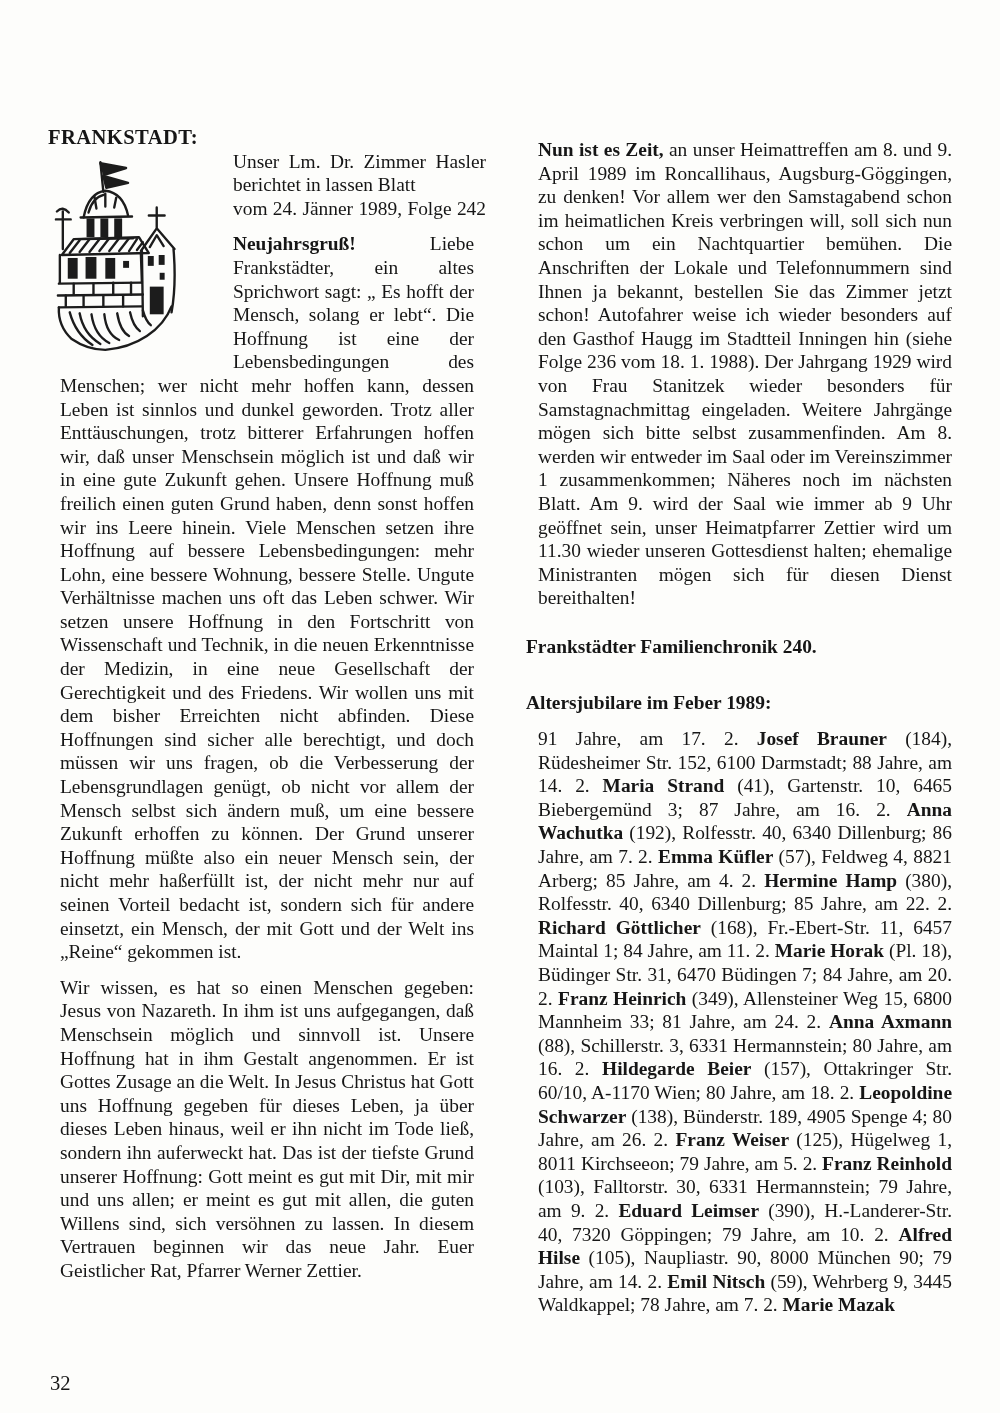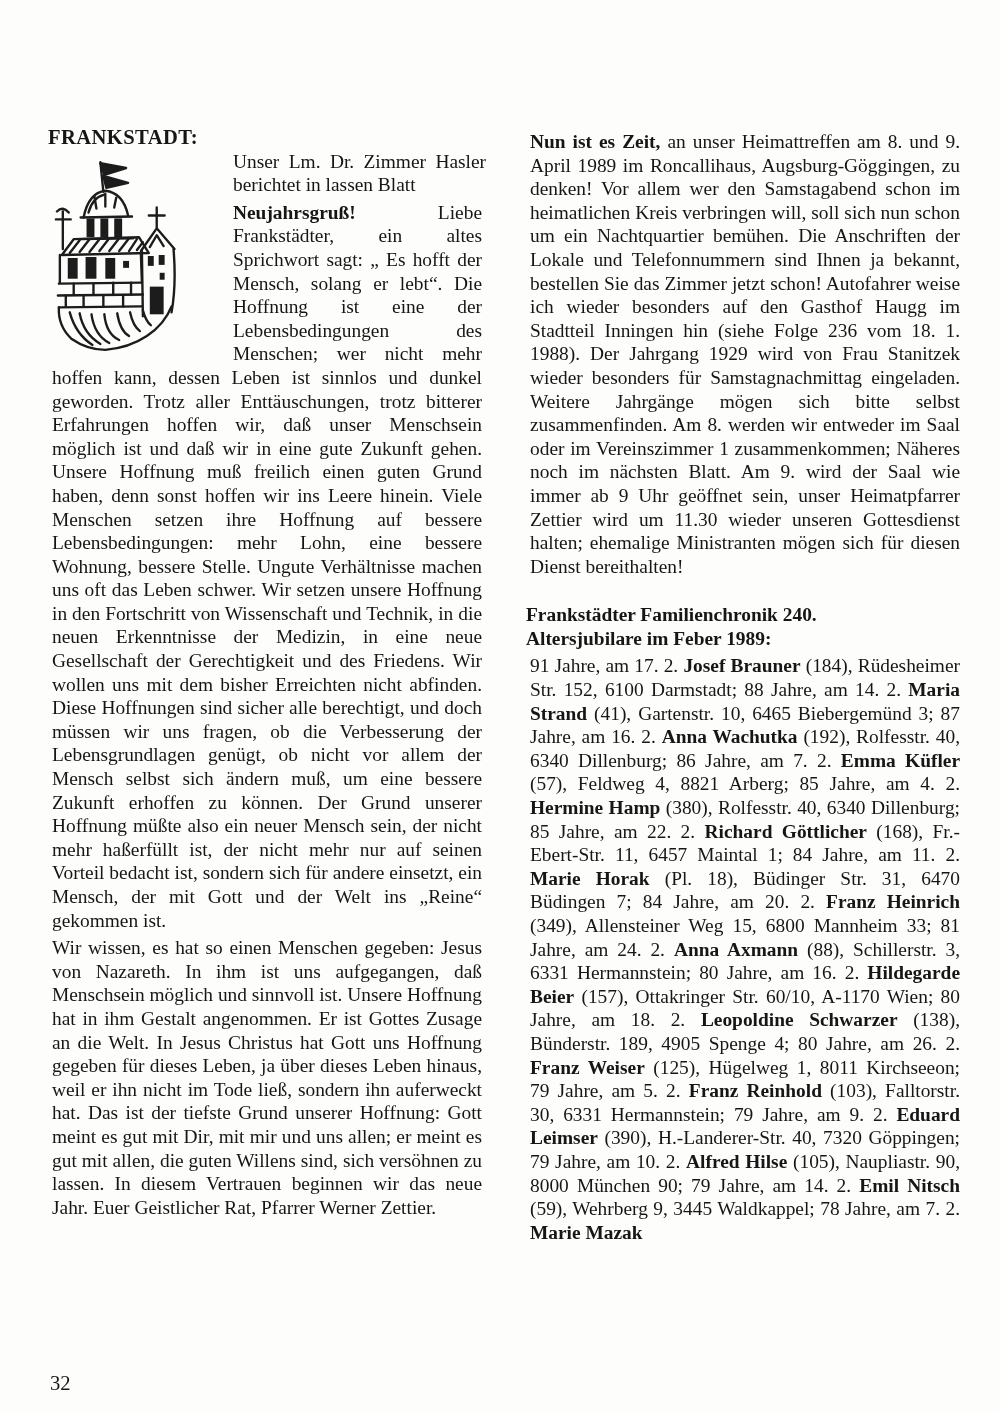--- a/index.html
+++ b/index.html
@@ -29,29 +29,30 @@
     letter-spacing: 0.4px;
   }
   .crest {
     float: left;
     margin: 6px 15px 2px 0;
   }
   .line { text-align: left; }
   .line-j { text-align: justify; text-align-last: justify; }
   .line-c { text-align: center; }
   .para {
-    margin: 4px;
+    margin: 12px;
     text-align: justify;
     hyphens: auto;
     -webkit-hyphens: auto;
   }
   .b { font-weight: bold; }
   .chron-head {
     font-weight: bold;
     text-align: left;
+    margin-top: 33px;
   }
   .chron-head.first { margin-top: 25px; }
   .page-number {
     position: absolute;
     left: 50px; top: 1372px;
     font-size: 20.6px;
   }
 </style>
 </head>
 <body>
@@ -103,20 +104,21 @@
             <path d="M26 129 L26 140 M46 129 L46 140 M66 128 L66 140 M84 128 L84 140"></path>
             <path d="M18 141 L18 152 M36 141 L36 152 M56 141 L56 152 M76 141 L76 152"></path>
 
             <path d="M11 153 Q10 172 24 185 Q40 196 58 196 Q82 194 100 182 Q118 170 125 152"></path>
             <path d="M22 158 Q28 180 45 191 M32 159 Q36 180 53 190 M44 160 Q47 181 62 189 M57 160 Q59 180 72 186 M70 159 Q73 177 82 182 M83 158 Q86 172 93 177 M96 156 Q99 167 104 171"></path>
           </g>
         </svg>
 
         <div class="line line-j">Unser Lm. Dr. Zimmer Hasler</div>
         <div class="line">berichtet in lassen Blatt</div>
+        <div class="line line-j">vom 24. Jänner 1989, Folge 242</div>
 
         <p class="para"><span class="b">Neujahrsgruß!</span><span> Liebe Frankstädter, ein altes Sprichwort sagt: „ Es hofft der Mensch, solang er lebt“. Die Hoffnung ist eine der Lebensbedingungen des Menschen; wer nicht mehr hoffen kann, dessen Leben ist sinnlos und dunkel geworden. Trotz aller Enttäuschungen, trotz bitterer Erfahrungen hoffen wir, daß unser Menschsein möglich ist und daß wir in eine gute Zukunft gehen. Unsere Hoffnung muß freilich einen guten Grund haben, denn sonst hoffen wir ins Leere hinein. Viele Menschen setzen ihre Hoffnung auf bessere Lebensbedingungen: mehr Lohn, eine bessere Wohnung, bessere Stelle. Ungute Verhältnisse machen uns oft das Leben schwer. Wir setzen unsere Hoffnung in den Fortschritt von Wissenschaft und Technik, in die neuen Erkenntnisse der Medizin, in eine neue Gesellschaft der Gerechtigkeit und des Friedens. Wir wollen uns mit dem bisher Erreichten nicht abfinden. Diese Hoffnungen sind sicher alle berechtigt, und doch müssen wir uns fragen, ob die Verbesserung der Lebensgrundlagen genügt, ob nicht vor allem der Mensch selbst sich ändern muß, um eine bessere Zukunft erhoffen zu können. Der Grund unserer Hoffnung müßte also ein neuer Mensch sein, der nicht mehr haßerfüllt ist, der nicht mehr nur auf seinen Vorteil bedacht ist, sondern sich für andere einsetzt, ein Mensch, der mit Gott und der Welt ins „Reine“ gekommen ist.</span></p>
       </div>
 
       <p class="para"><span>Wir wissen, es hat so einen Menschen gegeben: Jesus von Nazareth. In ihm ist uns aufgegangen, daß Menschsein möglich und sinnvoll ist. Unsere Hoffnung hat in ihm Gestalt angenommen. Er ist Gottes Zusage an die Welt. In Jesus Christus hat Gott uns Hoffnung gegeben für dieses Leben, ja über dieses Leben hinaus, weil er ihn nicht im Tode ließ, sondern ihn auferweckt hat. Das ist der tiefste Grund unserer Hoffnung: Gott meint es gut mit Dir, mit mir und uns allen; er meint es gut mit allen, die guten Willens sind, sich versöhnen zu lassen. In diesem Vertrauen beginnen wir das neue Jahr. Euer Geistlicher Rat, Pfarrer Werner Zettier.</span></p>
     </div>
 
     <div class="col">
       <p class="para"><span class="b">Nun ist es Zeit,</span><span> an unser Heimattreffen am 8. und 9. April 1989 im Roncallihaus, Augsburg-Göggingen, zu denken! Vor allem wer den Samstagabend schon im heimatlichen Kreis verbringen will, soll sich nun schon um ein Nachtquartier bemühen. Die Anschriften der Lokale und Telefonnummern sind Ihnen ja bekannt, bestellen Sie das Zimmer jetzt schon! Autofahrer weise ich wieder besonders auf den Gasthof Haugg im Stadtteil Inningen hin (siehe Folge 236 vom 18. 1. 1988). Der Jahrgang 1929 wird von Frau Stanitzek wieder besonders für Samstagnachmittag eingeladen. Weitere Jahrgänge mögen sich bitte selbst zusammenfinden. Am 8. werden wir entweder im Saal oder im Vereinszimmer 1 zusammenkommen; Näheres noch im nächsten Blatt. Am 9. wird der Saal wie immer ab 9 Uhr geöffnet sein, unser Heimatpfarrer Zettier wird um 11.30 wieder unseren Gottesdienst halten; ehemalige Ministranten mögen sich für diesen Dienst bereithalten!</span></p>
 

